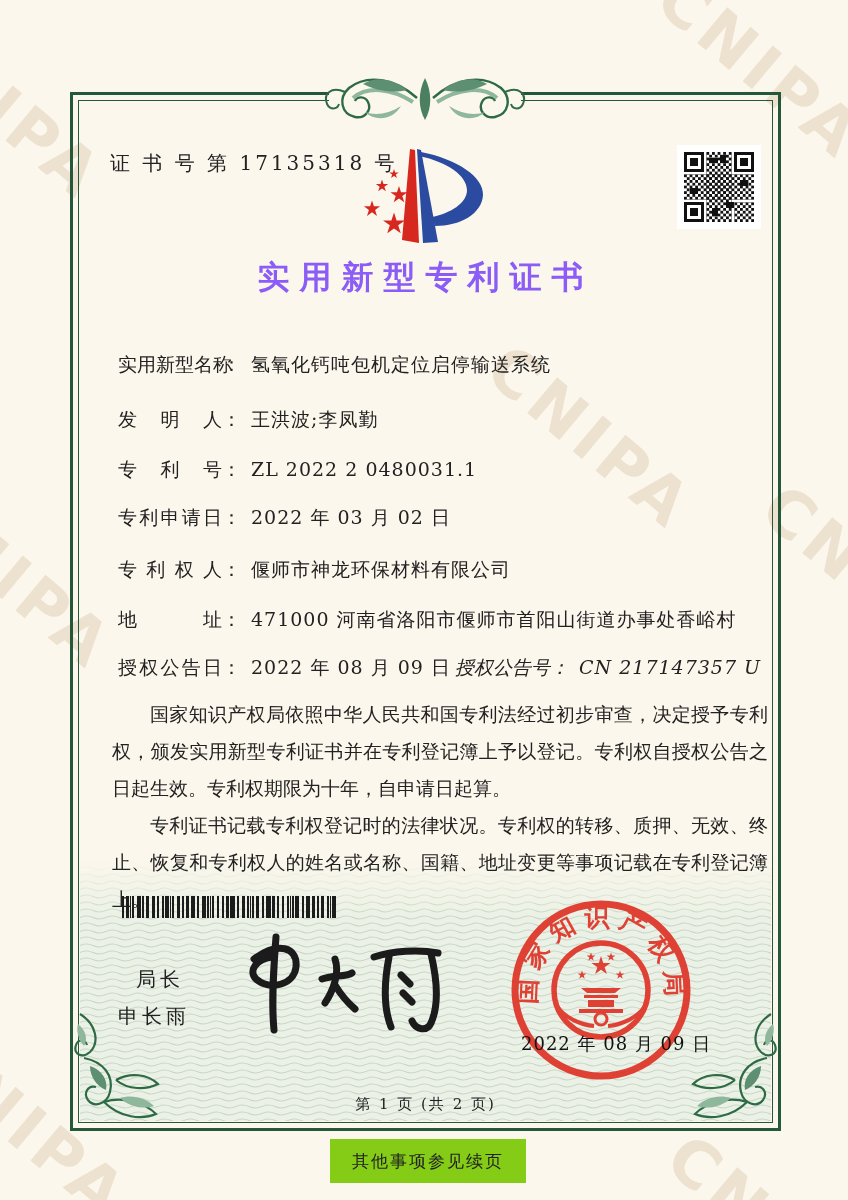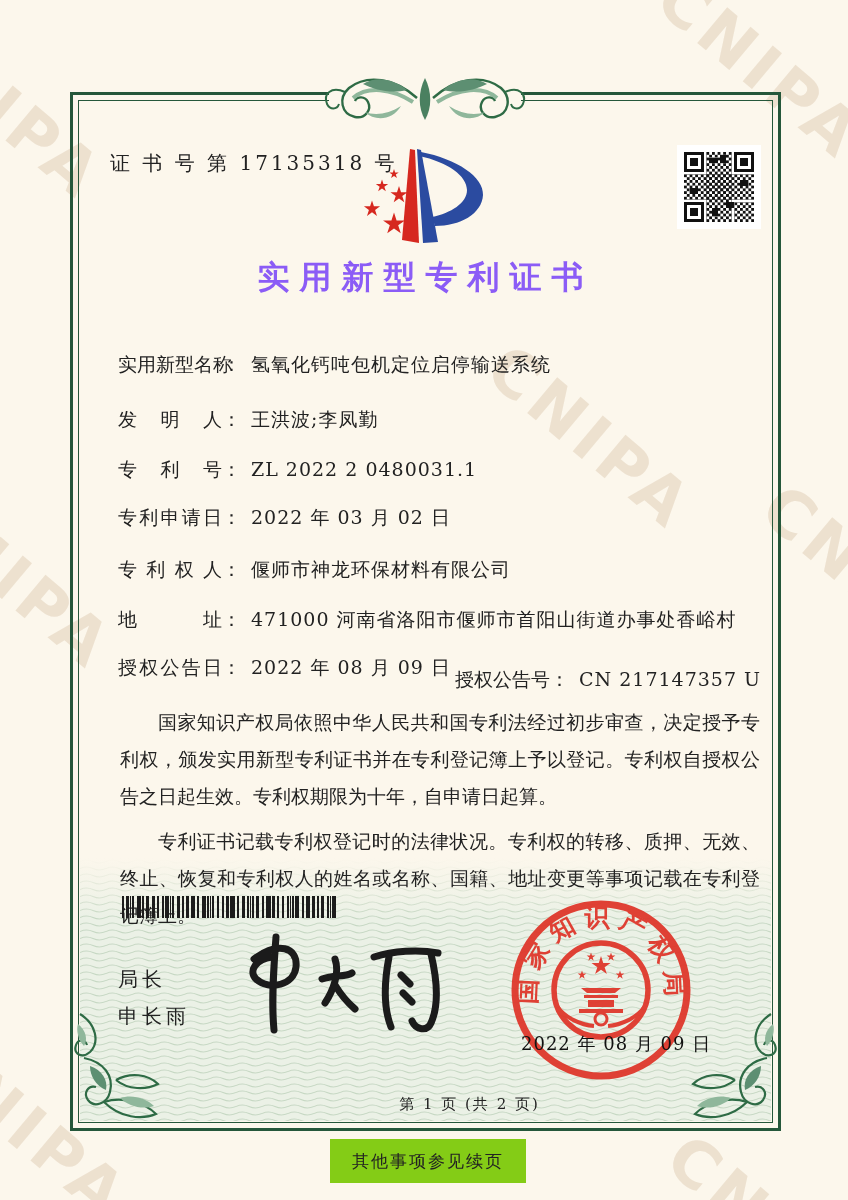--- a/index.html
+++ b/index.html
@@ -18,37 +18,37 @@
   .certno{position:absolute;left:110px;top:150px;font-size:20px;letter-spacing:3px;z-index:4;}
   .logo{position:absolute;left:363px;top:143px;z-index:4;}
   .qr-pad{position:absolute;left:677px;top:145px;width:84px;height:84px;background:#fff;z-index:4;}
   .qr-pad svg{position:absolute;left:7px;top:7px;}
   .title{position:absolute;left:70px;top:256px;width:711px;text-align:center;font-size:32px;
       font-weight:bold;letter-spacing:10px;color:#8b5cf6;z-index:4;}
   .fr{position:absolute;left:118px;font-size:19px;z-index:4;white-space:nowrap;}
   .flabel{display:inline-block;width:104px;text-align:justify;text-align-last:justify;}
   .fcolon{margin-right:10px;}
   .fval{letter-spacing:1px;text-align:center;}
-  .fr .g2{position:absolute;left:337px;top:12px;}
+  .fr .g2{position:absolute;left:337px;top:0;font-style:italic;}
   .body-text{position:absolute;left:112px;top:696px;width:656px;font-size:19px;
       line-height:37px;text-align:justify;z-index:4;}
-  .body-text p{margin:8px;text-indent:2em;}
+  .body-text p{margin:0;text-indent:2em;}
   .barcode{position:absolute;left:122px;top:896px;width:214px;height:22px;z-index:4;
       background:
         repeating-linear-gradient(90deg,#1c1c1c 0 2px,transparent 2px 5px),
         repeating-linear-gradient(90deg,#1c1c1c 0 1px,transparent 1px 8px),
         repeating-linear-gradient(90deg,transparent 0 4px,#1c1c1c 4px 6px,transparent 6px 13px);}
-  .officer-title{position:absolute;left:118px;top:966px;font-size:20px;letter-spacing:4px;z-index:4;}
+  .officer-title{position:absolute;left:136px;top:966px;font-size:20px;letter-spacing:4px;z-index:4;}
   .officer-name{position:absolute;left:118px;top:1003px;font-size:20px;letter-spacing:4px;z-index:4;}
   .signature{position:absolute;left:238px;top:925px;z-index:5;}
   .seal{position:absolute;left:508px;top:897px;z-index:5;opacity:.93;}
   .seal-date{position:absolute;left:521px;top:1032px;font-size:18px;color:#111;
       letter-spacing:1px;z-index:6;white-space:nowrap;}
   .pageno{position:absolute;left:70px;top:1095px;width:711px;text-align:center;font-size:15px;
-      letter-spacing:2px;z-index:4;padding-left:44px;}
+      letter-spacing:2px;z-index:4;}
   .note-box{position:absolute;left:330px;top:1139px;width:196px;height:44px;background:#84cc16;
       z-index:4;text-align:center;line-height:44px;font-size:17px;letter-spacing:2px;}
   .orn{position:absolute;z-index:3;}
 </style>
 </head>
 <body>
 
 <div id="page">
 
   <span class="wm" style="left:-70px;top:0px">CNIPA</span>

